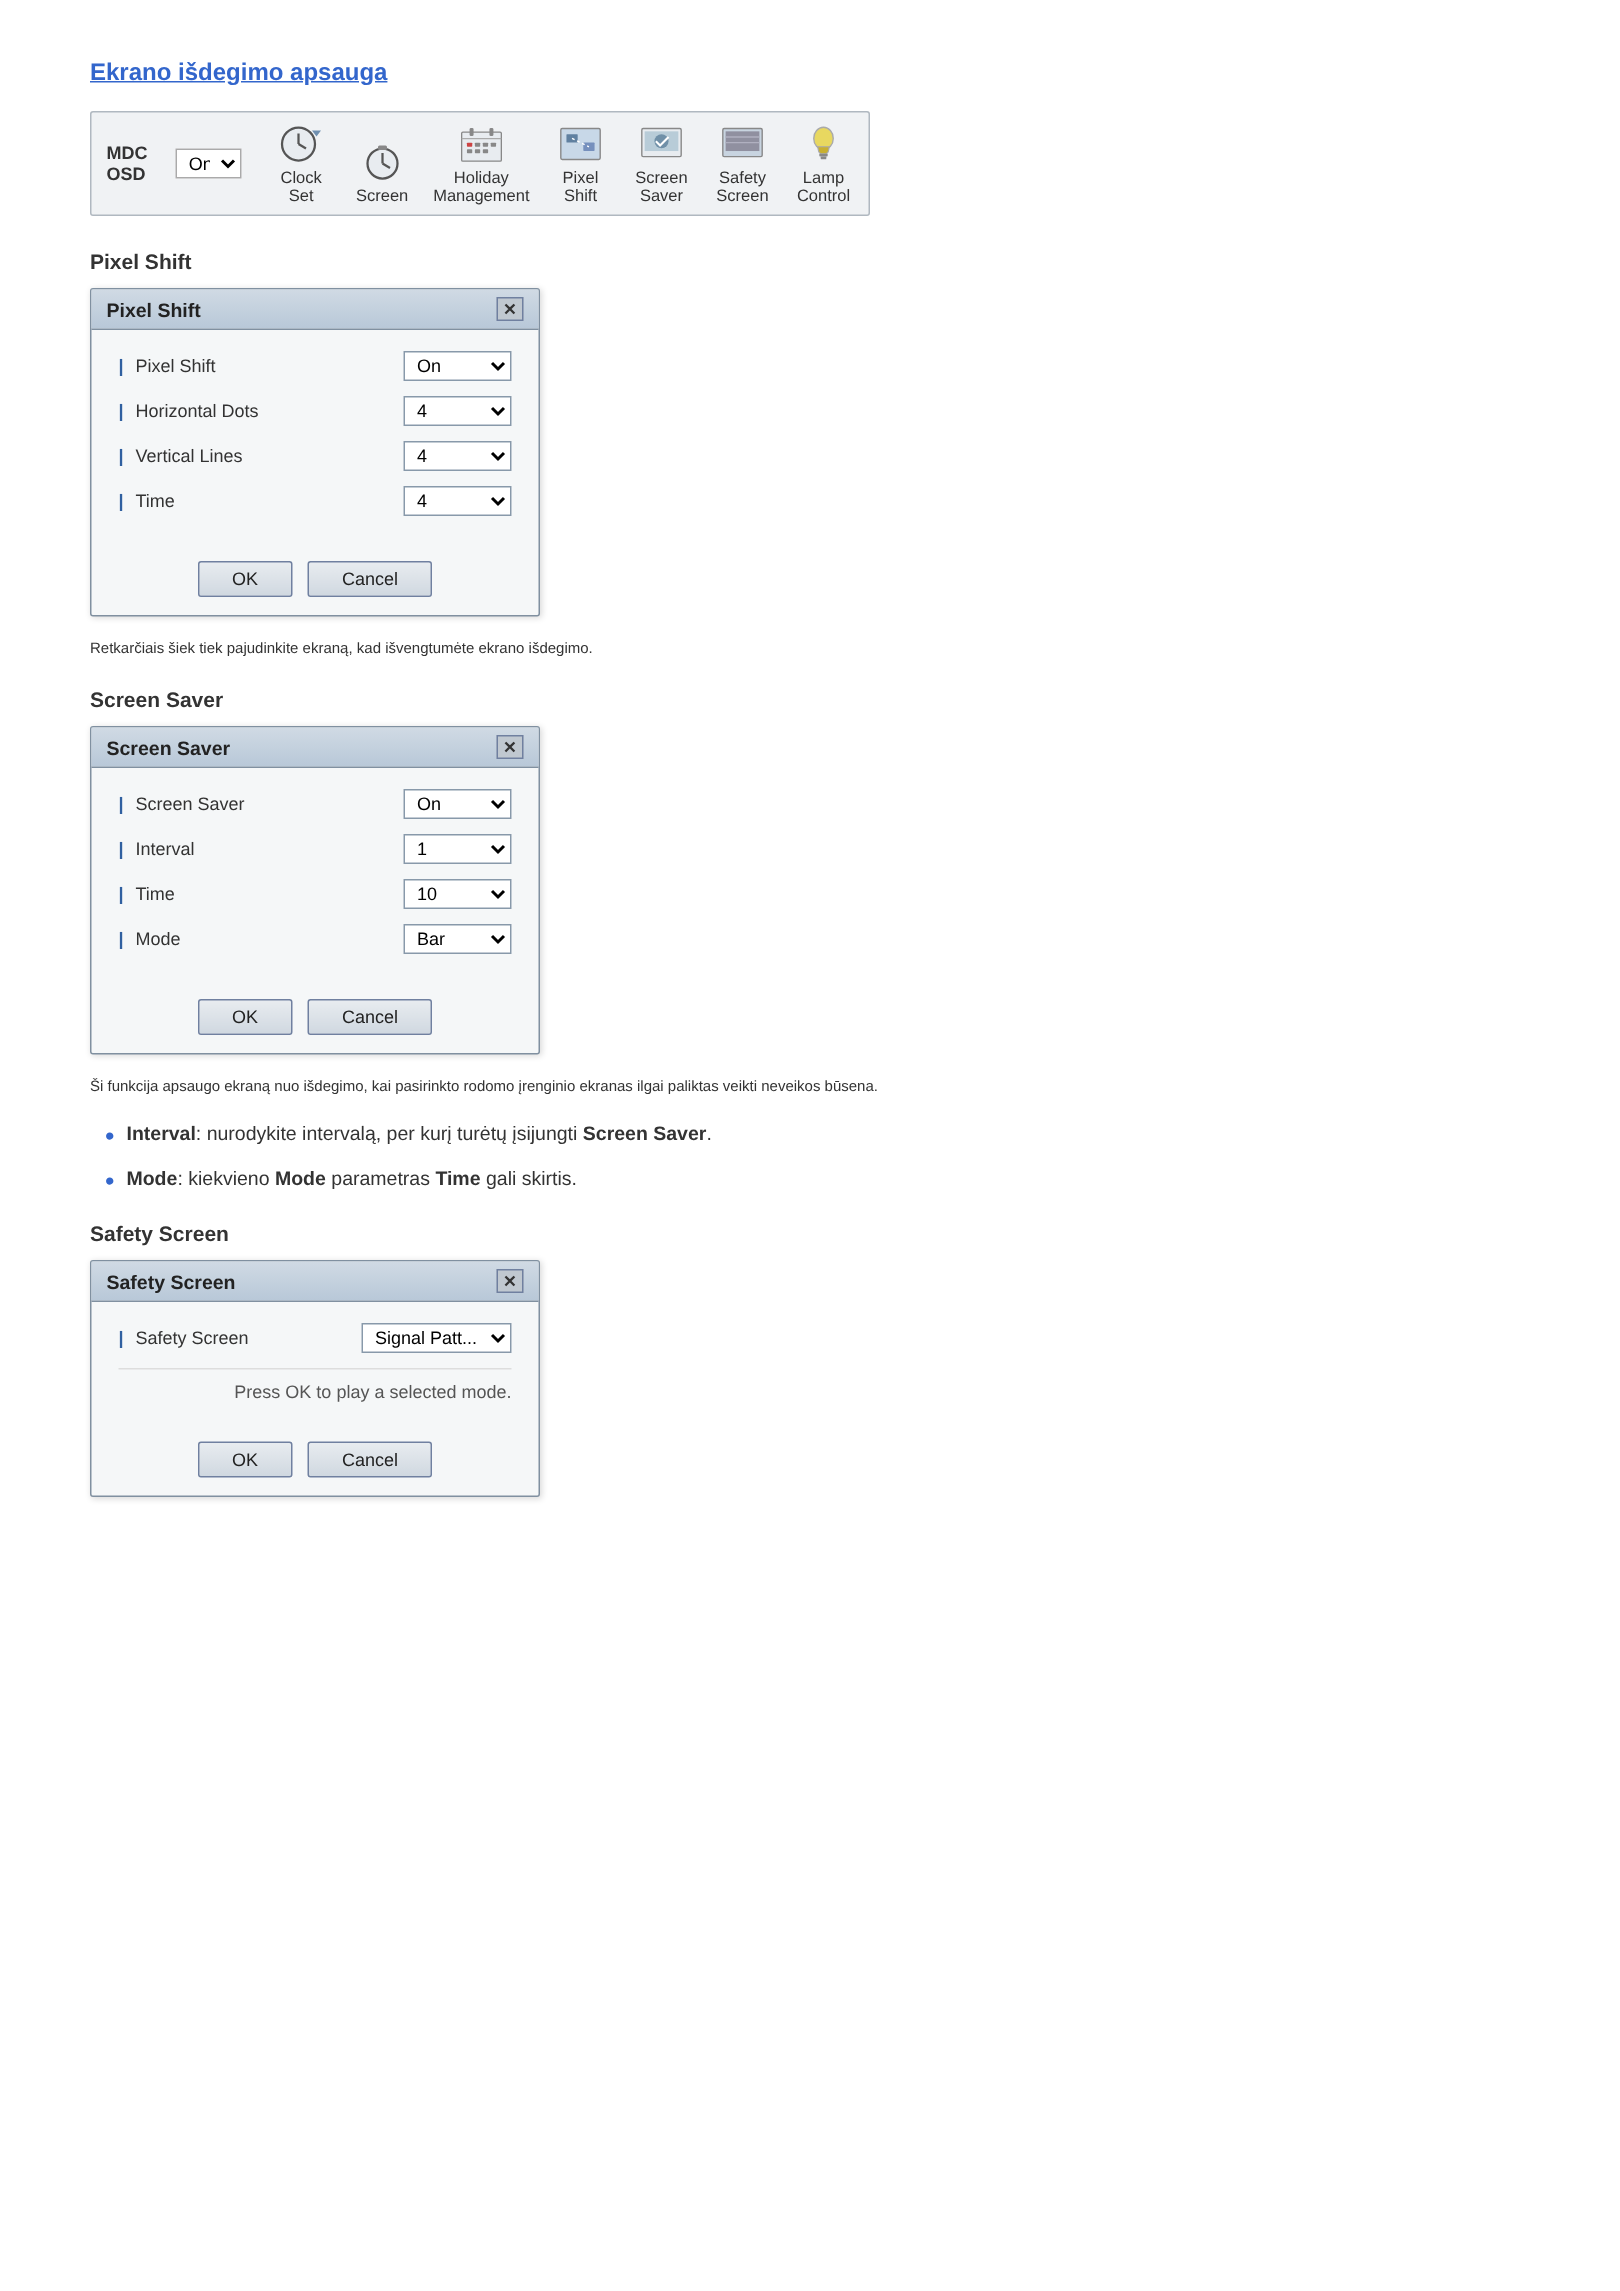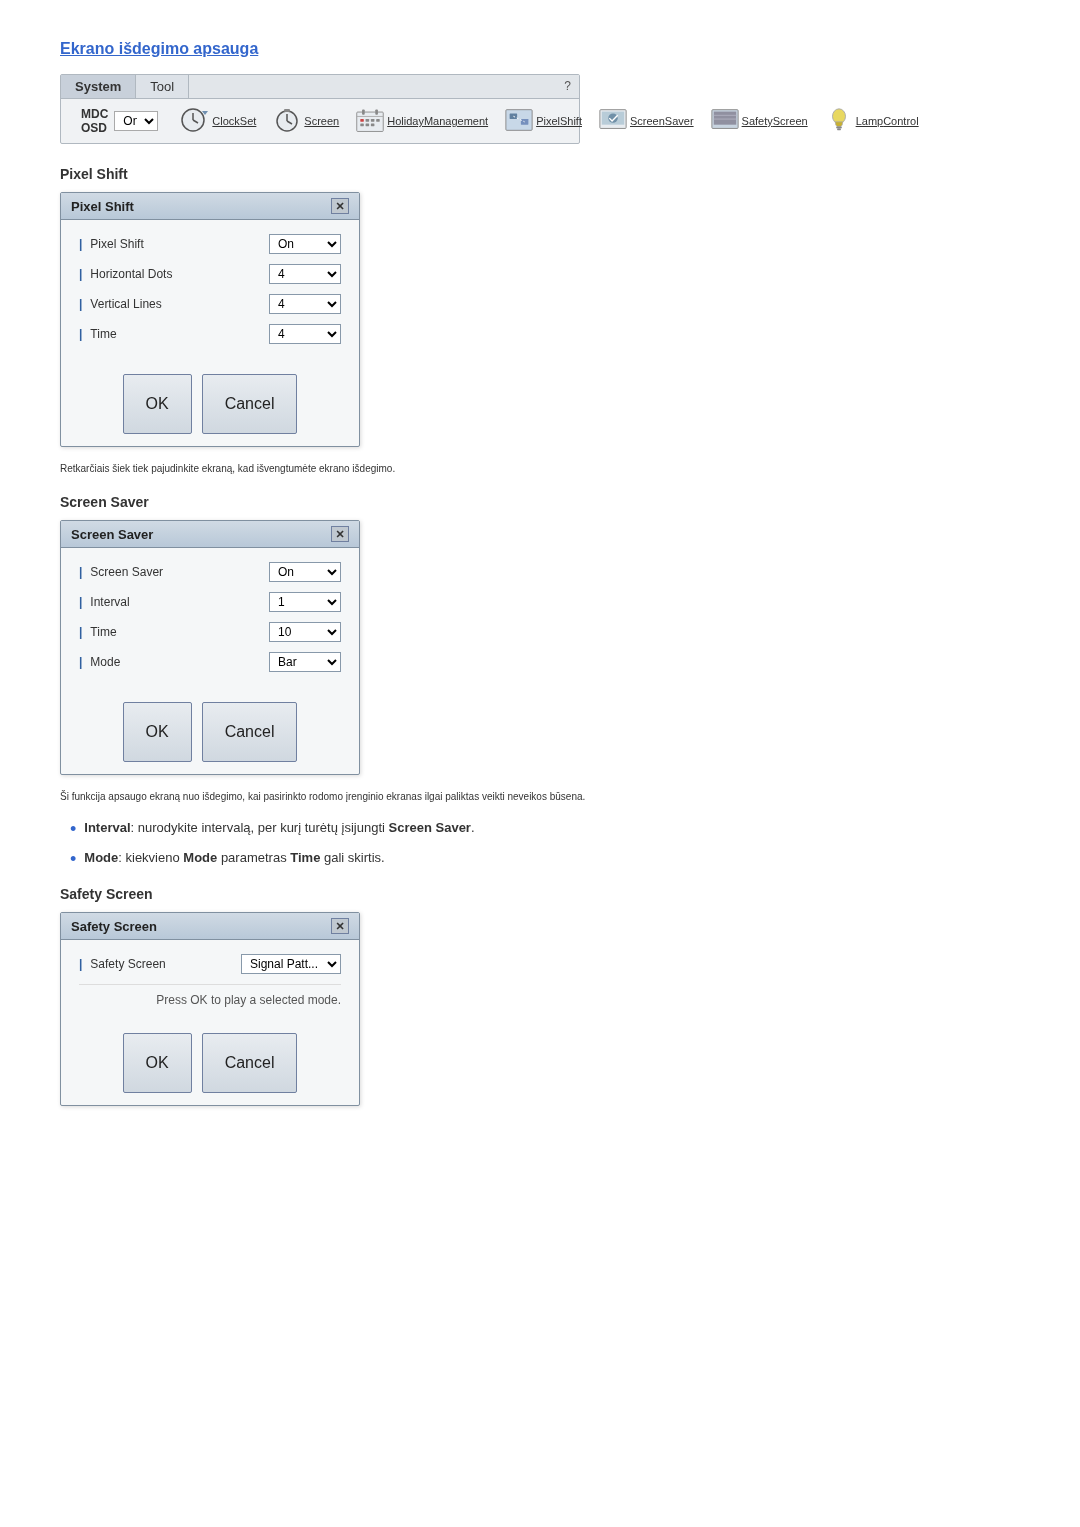--- a/index.html
+++ b/index.html
@@ -49,21 +49,21 @@
     .toolbar-question {
       margin-left: auto;
       padding: 4px 8px;
       font-size: 12px;
       color: #555;
       cursor: pointer;
     }
     .toolbar-body {
       display: flex;
       align-items: center;
-      padding: 6px 20px;
+      padding: 6px 10px;
       gap: 4px;
     }
     .mdc-osd-label {
       font-size: 12px;
       font-weight: bold;
       margin-right: 2px;
     }
     .mdc-on-select {
       font-size: 12px;
       border: 1px solid #aaa;
@@ -72,27 +72,26 @@
       width: 44px;
     }
     .toolbar-icons {
       display: flex;
       align-items: flex-end;
       gap: 14px;
       margin-left: 16px;
     }
     .toolbar-icon-item {
       display: flex;
-      flex-direction: row;
+      flex-direction: column;
       align-items: center;
       cursor: pointer;
       font-size: 11px;
       color: #333;
       min-width: 40px;
-      text-decoration: underline;
     }
     .toolbar-icon-img {
       width: 34px;
       height: 30px;
       display: flex;
       align-items: center;
       justify-content: center;
       margin-bottom: 2px;
     }
 
@@ -176,22 +175,22 @@
     }
     .dialog-footer {
       display: flex;
       justify-content: center;
       gap: 10px;
       padding: 10px 10px 12px;
     }
     .dialog-btn {
       background: linear-gradient(to bottom, #e8ecf0, #d0d8e0);
       border: 1px solid #7080a0;
-      padding: 20px 22px;
-      font-size: 16px;
+      padding: 4px 22px;
+      font-size: 12px;
       cursor: pointer;
       border-radius: 2px;
       color: #222;
     }
     .dialog-btn:disabled {
       color: #999;
       background: linear-gradient(to bottom, #e8ecf0, #d8dde4);
     }
 
     
@@ -234,25 +233,20 @@
     }
 
     .bold { font-weight: bold; }
   </style>
 </head>
 <body>
 
 <h1 class="page-title">Ekrano išdegimo apsauga</h1>
 
 <div class="toolbar-container">
-  <div class="toolbar-tabs">
-    <div class="toolbar-tab active">System</div>
-    <div class="toolbar-tab">Tool</div>
-    <div class="toolbar-question">?</div>
-  </div>
   <div class="toolbar-body">
     <span class="mdc-osd-label">MDC OSD</span>
     <select class="mdc-on-select">
       <option>On</option>
       <option>Off</option>
     </select>
     <div class="toolbar-icons">
 
       <div class="toolbar-icon-item">
         <div class="toolbar-icon-img icon-clock">

